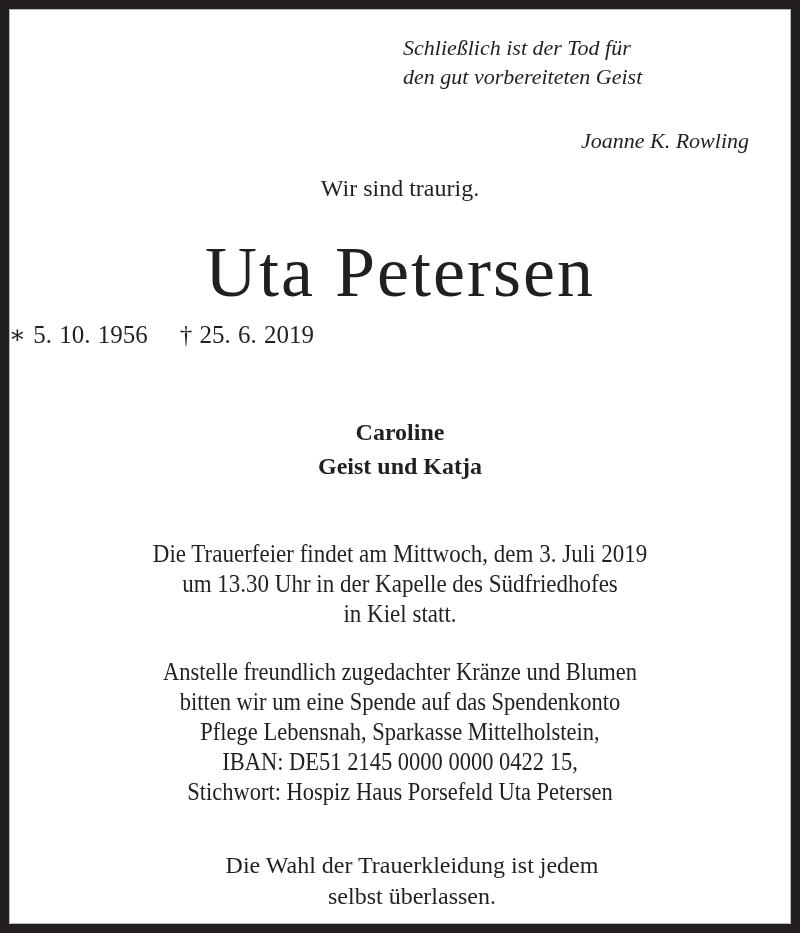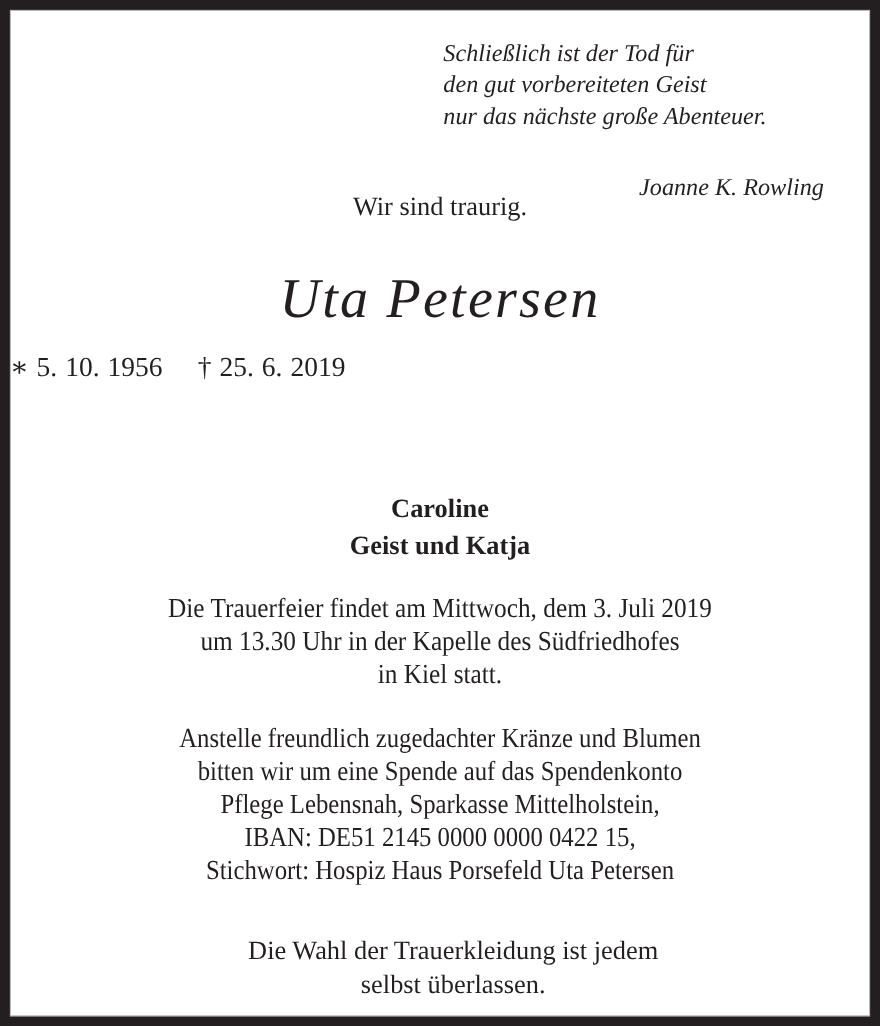--- a/index.html
+++ b/index.html
@@ -42,22 +42,21 @@
       top: 164px;
       text-align: center;
       font-size: 24px;
       line-height: 30px;
     }
     .name {
       position: absolute;
       left: 0; right: 0;
       top: 218px;
       text-align: center;
-      font-style: italic;
-      font-size: 51px;
+      font-size: 72px;
       line-height: 90px;
       letter-spacing: 2px;
     }
     .dates {
       position: absolute;
       left: 0; right: 0;
       top: 310px;
       text-align: left;
       font-size: 25px;
       line-height: 32px;
@@ -65,21 +64,20 @@
     }
     .dates .gap { display: inline-block; width: 32px; }
     .family {
       position: absolute;
       left: 0; right: 0;
       top: 406px;
       text-align: center;
       font-weight: bold;
       font-size: 24px;
       line-height: 34px;
-      margin-top: 31px;
     }
     .family .line { display: block; }
     .para {
       position: absolute;
       left: 0; right: 0;
       text-align: center;
       font-size: 25px;
       line-height: 30px;
       transform-origin: center top;
     }
@@ -89,21 +87,20 @@
     .p3 { top: 841px; font-size: 24px; line-height: 31px; padding-left: 24px; }
   </style>
 </head>
 <body>
 
 <div class="frame">
 
   <div class="quote">
     <span class="line">Schließlich ist der Tod für</span>
     <span class="line">den gut vorbereiteten Geist</span>
-    <span class="line">nur das nächste große Abenteuer.</span>
     <span class="author">Joanne K. Rowling</span>
   </div>
 
   <div class="intro">Wir sind traurig.</div>
 
   <div class="name">Uta Petersen</div>
 
   <div class="dates">
     <span>∗</span>
     <span>5. 10. 1956</span><span class="gap"></span><span>†</span>

